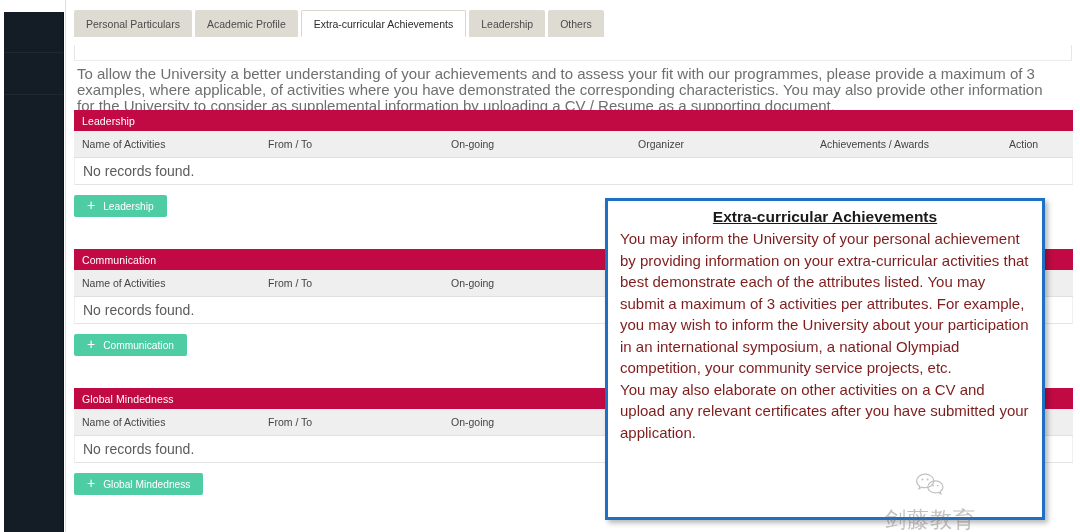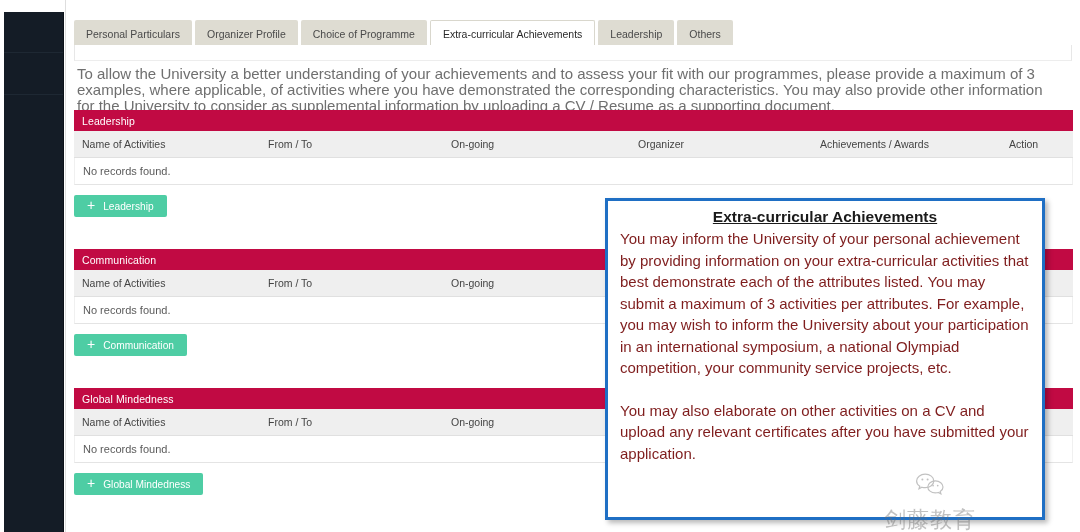--- a/index.html
+++ b/index.html
@@ -46,21 +46,21 @@
     width: 1015px;
     height: 532px;
     background: #ffffff;
     border-left: 1px solid #dedede;
   }
 
   
   #tabstrip {
     position: absolute;
     left: 8px;
-    top: 20px;
+    top: 10px;
     right: 0;
     height: 27px;
     display: flex;
     align-items: flex-end;
     gap: 3px;
   }
   #tabstrip::after {
     content: "";
     position: absolute;
     left: 0; right: 0; bottom: 0;
@@ -148,21 +148,21 @@
 
   .tbl-body {
     height: 27px;
     background: #ffffff;
     border-bottom: 1px solid #e4e4e4;
     border-left: 1px solid #f0f0f0;
     border-right: 1px solid #f0f0f0;
     display: flex;
     align-items: center;
     padding-left: 8px;
-    font-size: 11px;
+    font-size: 14px;
     color: #5b5b5b;
   }
 
   .add-btn {
     margin-top: 10px;
     height: 22px;
     display: inline-flex;
     align-items: center;
     gap: 8px;
     padding: 0 13px;
@@ -202,21 +202,21 @@
     color: #1a1a1a;
     text-decoration: underline;
     margin-bottom: 1px;
     line-height: 20px;
   }
   #callout .co-para {
     font-size: 15px;
     line-height: 21.5px;
     color: #7f1d1d;
   }
-  #callout .co-para.second { margin-top: 21px; }
+  #callout .co-para.second { }
 
   
   #watermark {
     position: absolute;
     left: 884px;
     top: 472px;
     display: flex;
     align-items: center;
     gap: 5px;
     opacity: .42;
@@ -240,24 +240,21 @@
     <div class="seam b"></div>
   </div>
 
   <div id="panel">
 
     <div id="tabstrip">
       <div class="tab">
         <span>Personal Particulars</span>
       </div>
       <div class="tab">
-        <span>Organizer Profile</span>
-      </div>
-      <div class="tab">
-        <span>Choice of Programme</span>
+        <span>Academic Profile</span>
       </div>
       <div class="tab active">
         <span>Extra-curricular Achievements</span>
       </div>
       <div class="tab">
         <span>Leadership</span>
       </div>
       <div class="tab">
         <span>Others</span>
       </div>

